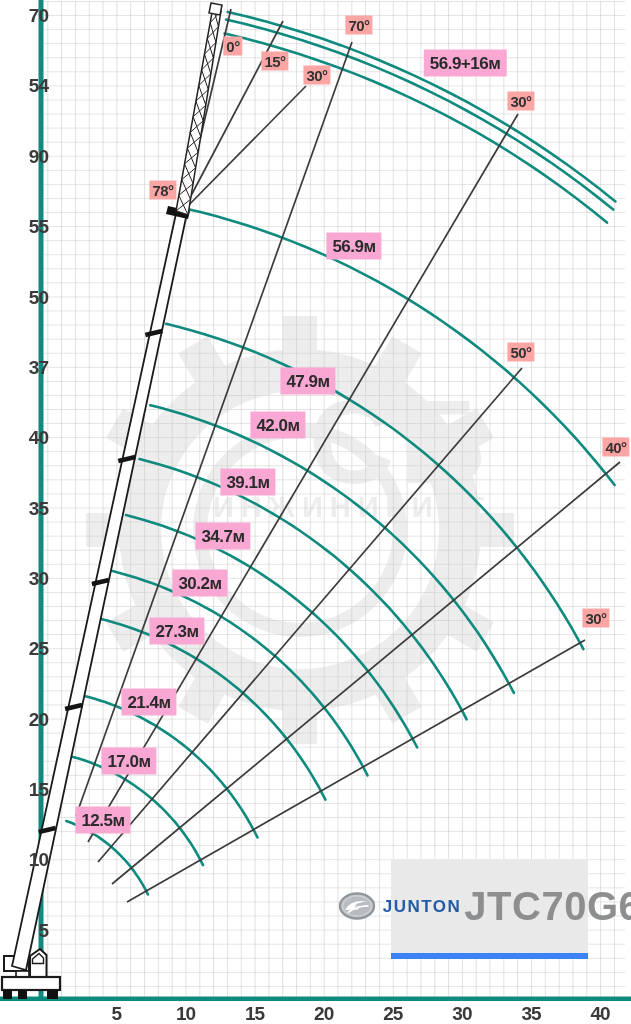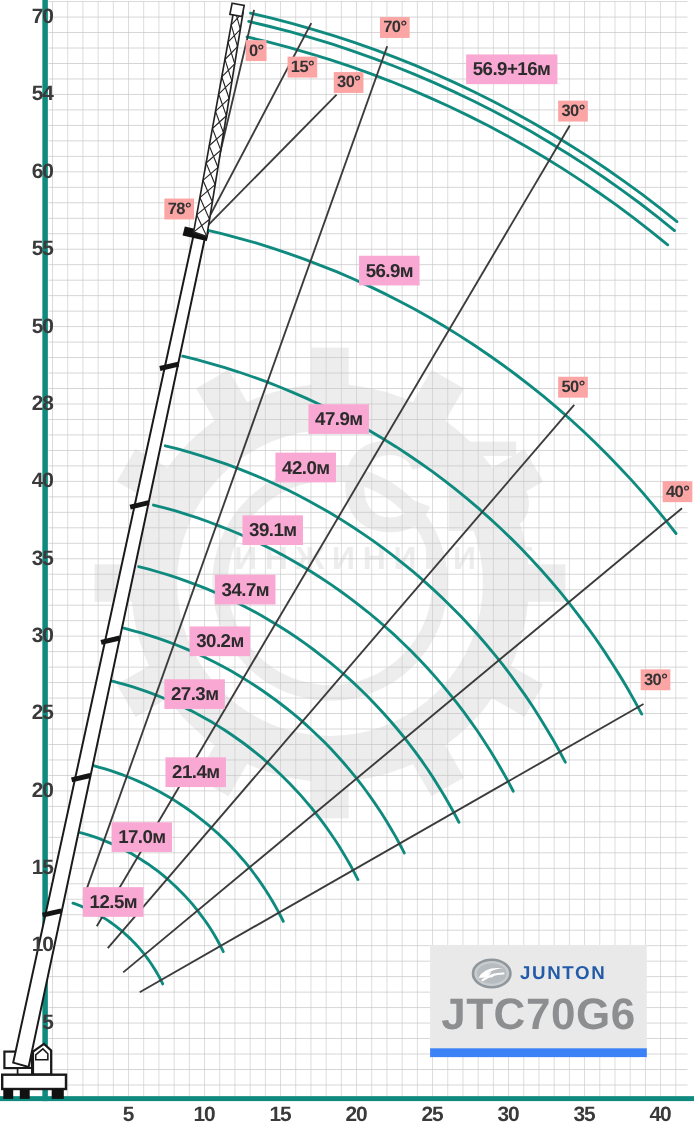--- a/index.html
+++ b/index.html
@@ -11,21 +11,21 @@
              font-weight:700;font-size:17px;line-height:1;padding:5px 6px;white-space:nowrap;
              letter-spacing:-0.5px;}
   .deg-label{position:absolute;transform:translate(-50%,-50%);background:#fca5a5;color:#333;
              font-weight:700;font-size:15px;line-height:1;padding:2px 3px;white-space:nowrap;
              letter-spacing:-0.5px;}
   .ytick{position:absolute;left:0;width:48px;text-align:right;transform:translateY(-50%);
          font-size:19px;font-weight:700;color:#3a3a3a;letter-spacing:-1px;line-height:1;}
   .xtick{position:absolute;transform:translateX(-50%);font-size:19px;font-weight:700;color:#3a3a3a;
          letter-spacing:-1px;line-height:1;}
   .brand-box{position:absolute;left:391px;top:859px;width:197px;height:94px;background:#e9e9e9;
-             border-bottom:8px solid #3b82f6;display:flex;flex-direction:column;align-items:center;
+             border-bottom:6px solid #3b82f6;display:flex;flex-direction:row;align-items:center;
              justify-content:center;gap:3px;}
   .brand-row{display:flex;align-items:center;gap:7px;}
   .brand-name{color:#245ba8;font-weight:700;font-size:17px;letter-spacing:1.5px;line-height:1;}
   .brand-model{color:#8d8e90;font-weight:700;font-size:40px;letter-spacing:0.5px;line-height:1;}
 </style>
 </head>
 <body>
 
 <div class="stage">
   <svg id="chart-svg" width="631" height="1024">
@@ -98,43 +98,43 @@
       <g>
         <polygon points="176,211 188,215 221,11 213,7" fill="#fff" stroke="#222" stroke-width="1.5"></polygon>
         <path d="M176.0 211.0 L190.5 199.3 L181.7 179.6 L195.6 167.9 L187.4 148.2 L200.7 136.5 L193.1 116.8 L205.8 105.2 L198.8 85.5 L210.8 73.8 L204.5 54.1 L215.9 42.4 L210.2 22.7 L221.0 11.0 " fill="none" stroke="#222" stroke-width="1"></path>
         <path d="M188.0 215.0 L178.8 195.3 L193.1 183.6 L184.5 163.9 L198.2 152.2 L190.2 132.5 L203.2 120.8 L195.9 101.2 L208.3 89.5 L201.6 69.8 L213.4 58.1 L207.3 38.4 L218.5 26.7 L213.0 7.0 " fill="none" stroke="#222" stroke-width="1"></path>
         <polygon points="211,3 222,5 220,15 209,13" fill="#fff" stroke="#222" stroke-width="1.5"></polygon>
       </g>
     </svg>
   <div id="labels">
       <div class="ytick" style="left: 0px; top: 15.1px;">70</div>
       <div class="ytick" style="left: 0px; top: 85.45px;">54</div>
-      <div class="ytick" style="left: 0px; top: 155.8px;">60</div>
+      <div class="ytick" style="left: 0px; top: 155.8px;">90</div>
       <div class="ytick" style="left: 0px; top: 226.15px;">55</div>
       <div class="ytick" style="left: 0px; top: 296.5px;">50</div>
-      <div class="ytick" style="left: 0px; top: 366.85px;">28</div>
+      <div class="ytick" style="left: 0px; top: 366.85px;">37</div>
       <div class="ytick" style="left: 0px; top: 437.2px;">40</div>
       <div class="ytick" style="left: 0px; top: 507.55px;">35</div>
       <div class="ytick" style="left: 0px; top: 577.9px;">30</div>
       <div class="ytick" style="left: 0px; top: 648.25px;">25</div>
       <div class="ytick" style="left: 0px; top: 718.6px;">20</div>
       <div class="ytick" style="left: 0px; top: 788.95px;">15</div>
       <div class="ytick" style="left: 0px; top: 859.3px;">10</div>
       <div class="ytick" style="left: 0px; top: 929.65px;">5</div>
       <div class="xtick" style="left: 116.4px; top: 1004px;">5</div>
       <div class="xtick" style="left: 185.5px; top: 1004px;">10</div>
       <div class="xtick" style="left: 254.6px; top: 1004px;">15</div>
       <div class="xtick" style="left: 323.7px; top: 1004px;">20</div>
       <div class="xtick" style="left: 392.8px; top: 1004px;">25</div>
       <div class="xtick" style="left: 461.9px; top: 1004px;">30</div>
       <div class="xtick" style="left: 531px; top: 1004px;">35</div>
       <div class="xtick" style="left: 600.1px; top: 1004px;">40</div>
       <div class="len-label" style="left: 103px; top: 820px;">12.5м</div>
       <div class="len-label" style="left: 129px; top: 761px;">17.0м</div>
-      <div class="len-label" style="left: 149px; top: 702px; margin-left: 29px;">21.4м</div>
+      <div class="len-label" style="left: 149px; top: 702px;">21.4м</div>
       <div class="len-label" style="left: 177px; top: 631px;">27.3м</div>
       <div class="len-label" style="left: 200px; top: 583px;">30.2м</div>
       <div class="len-label" style="left: 223px; top: 536px;">34.7м</div>
       <div class="len-label" style="left: 248px; top: 482px;">39.1м</div>
       <div class="len-label" style="left: 278px; top: 425px;">42.0м</div>
       <div class="len-label" style="left: 308px; top: 361px; margin-top: 20px;">47.9м</div>
       <div class="len-label" style="left: 354px; top: 246px;">56.9м</div>
       <div class="len-label" style="left: 465px; top: 63px;">56.9+16м</div>
       <div class="deg-label" style="left: 596px; top: 618px;">30°</div>
       <div class="deg-label" style="left: 616px; top: 447px; text-align: right;">40°</div>

